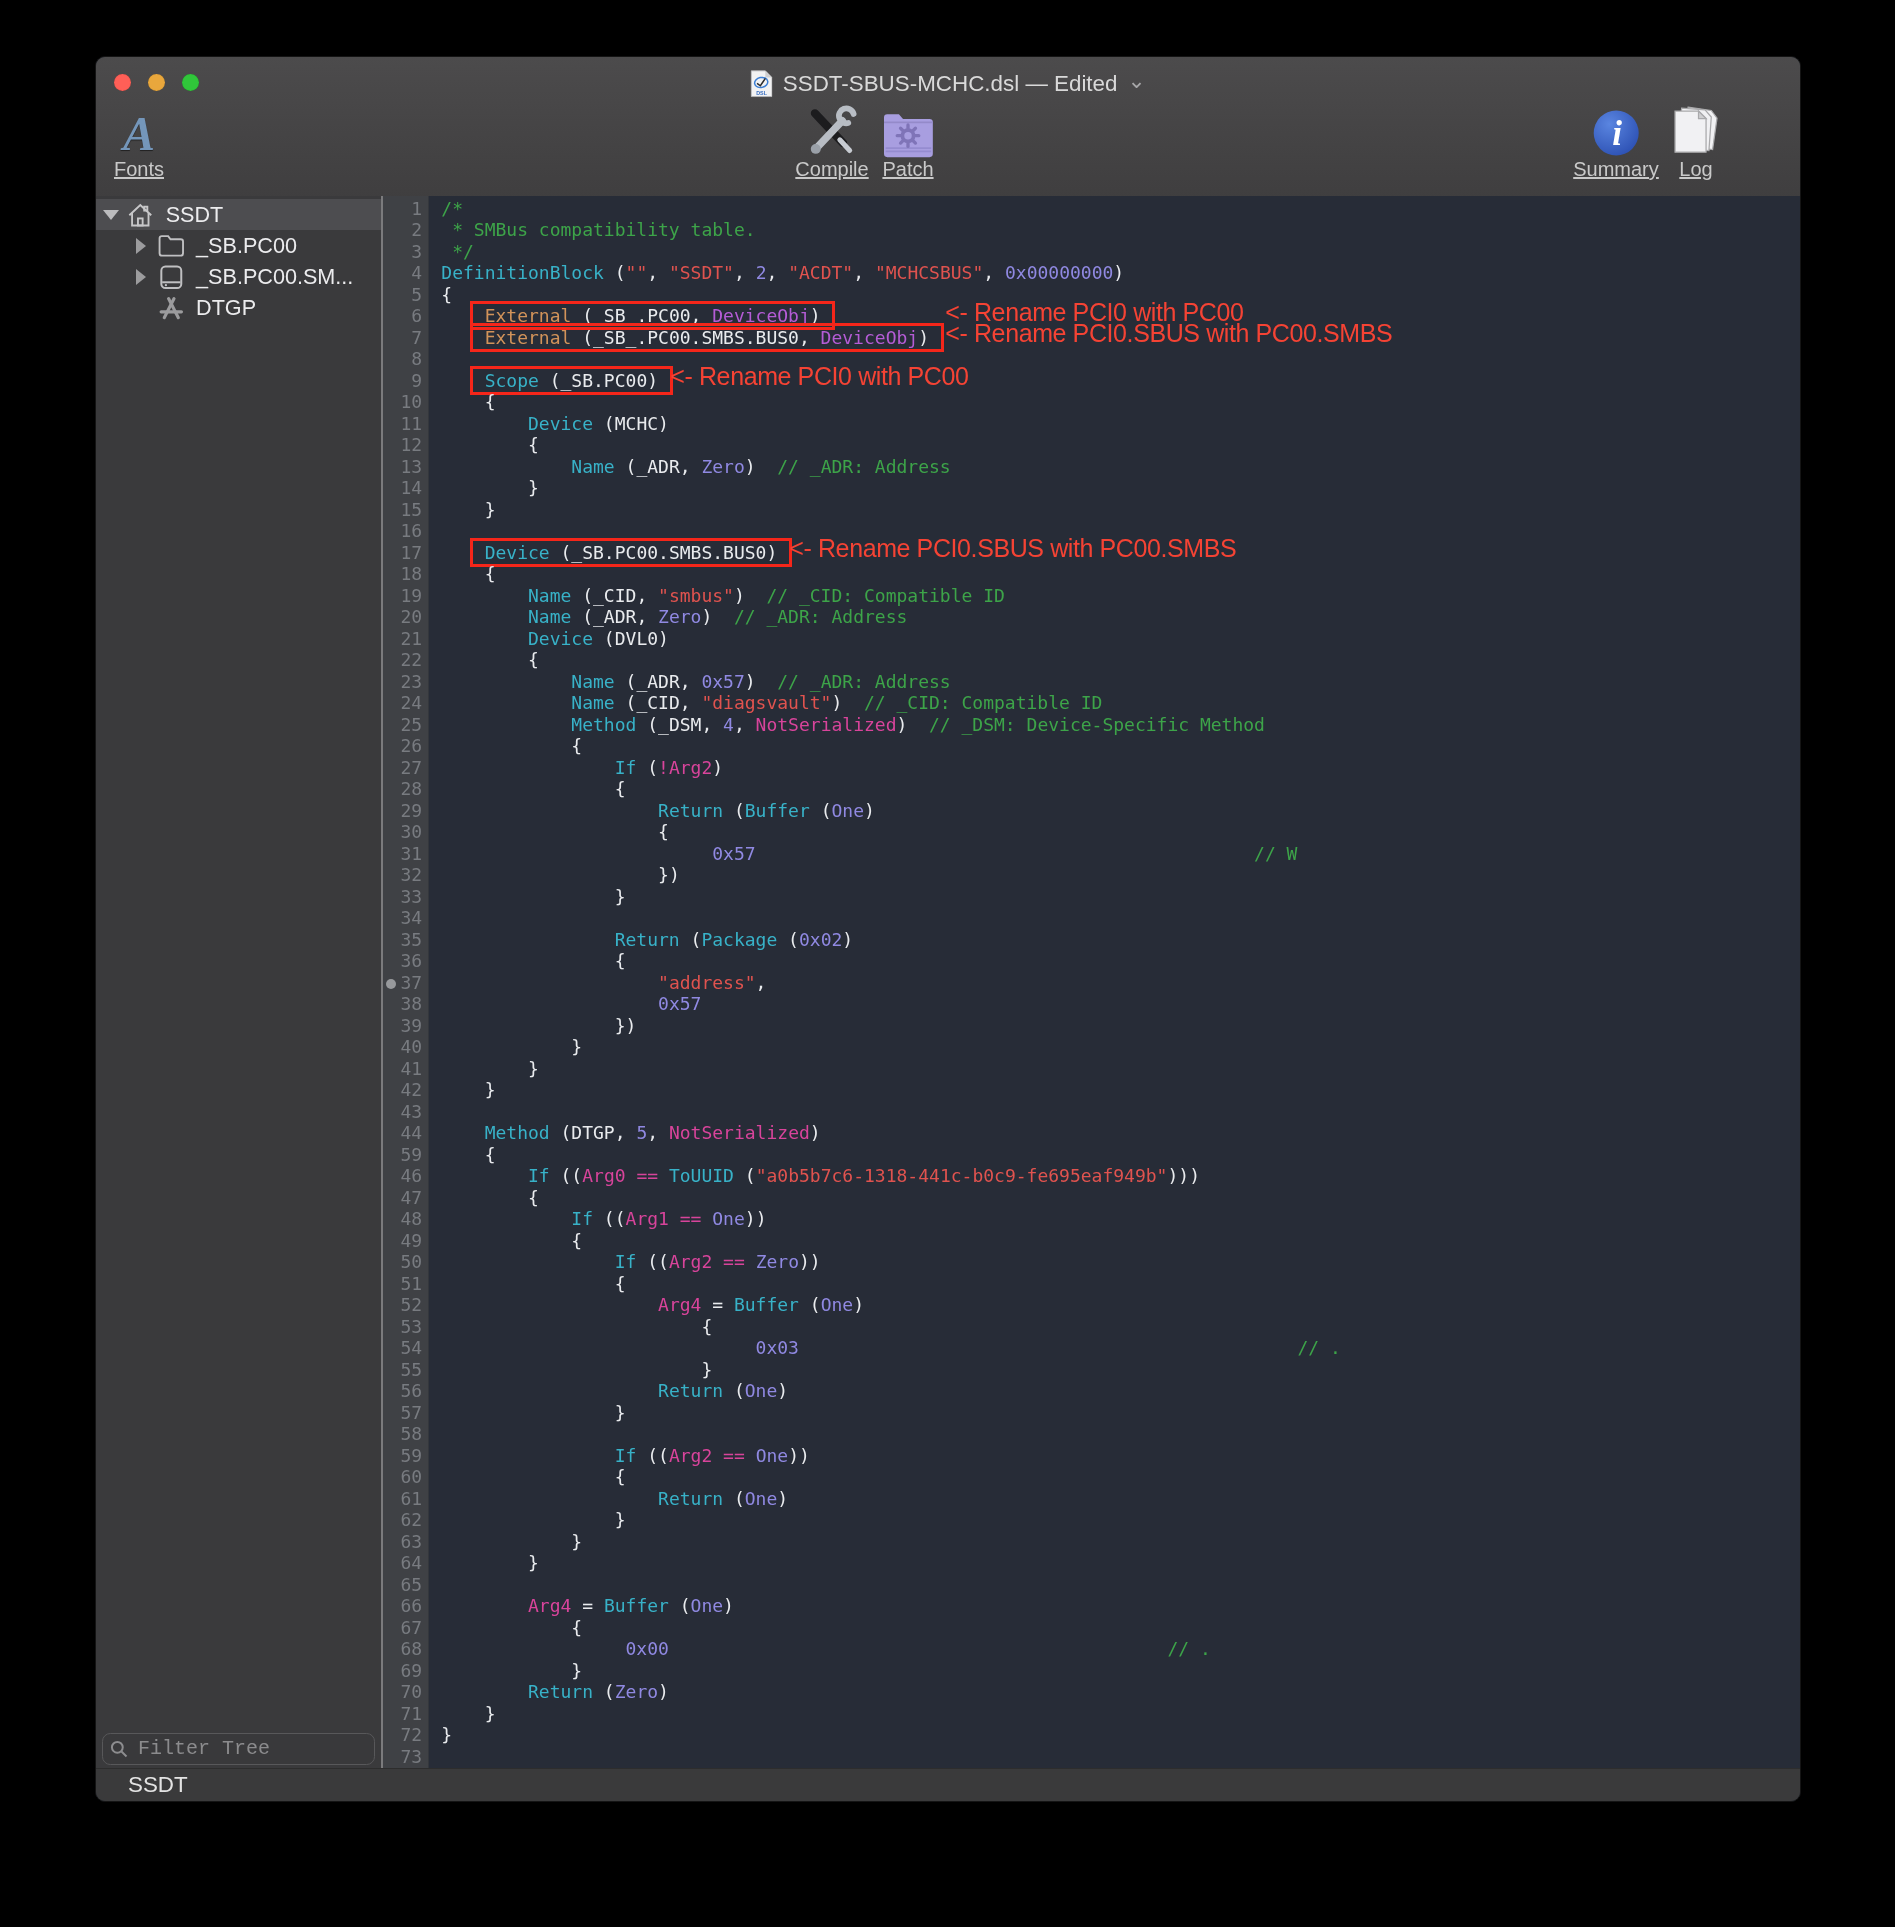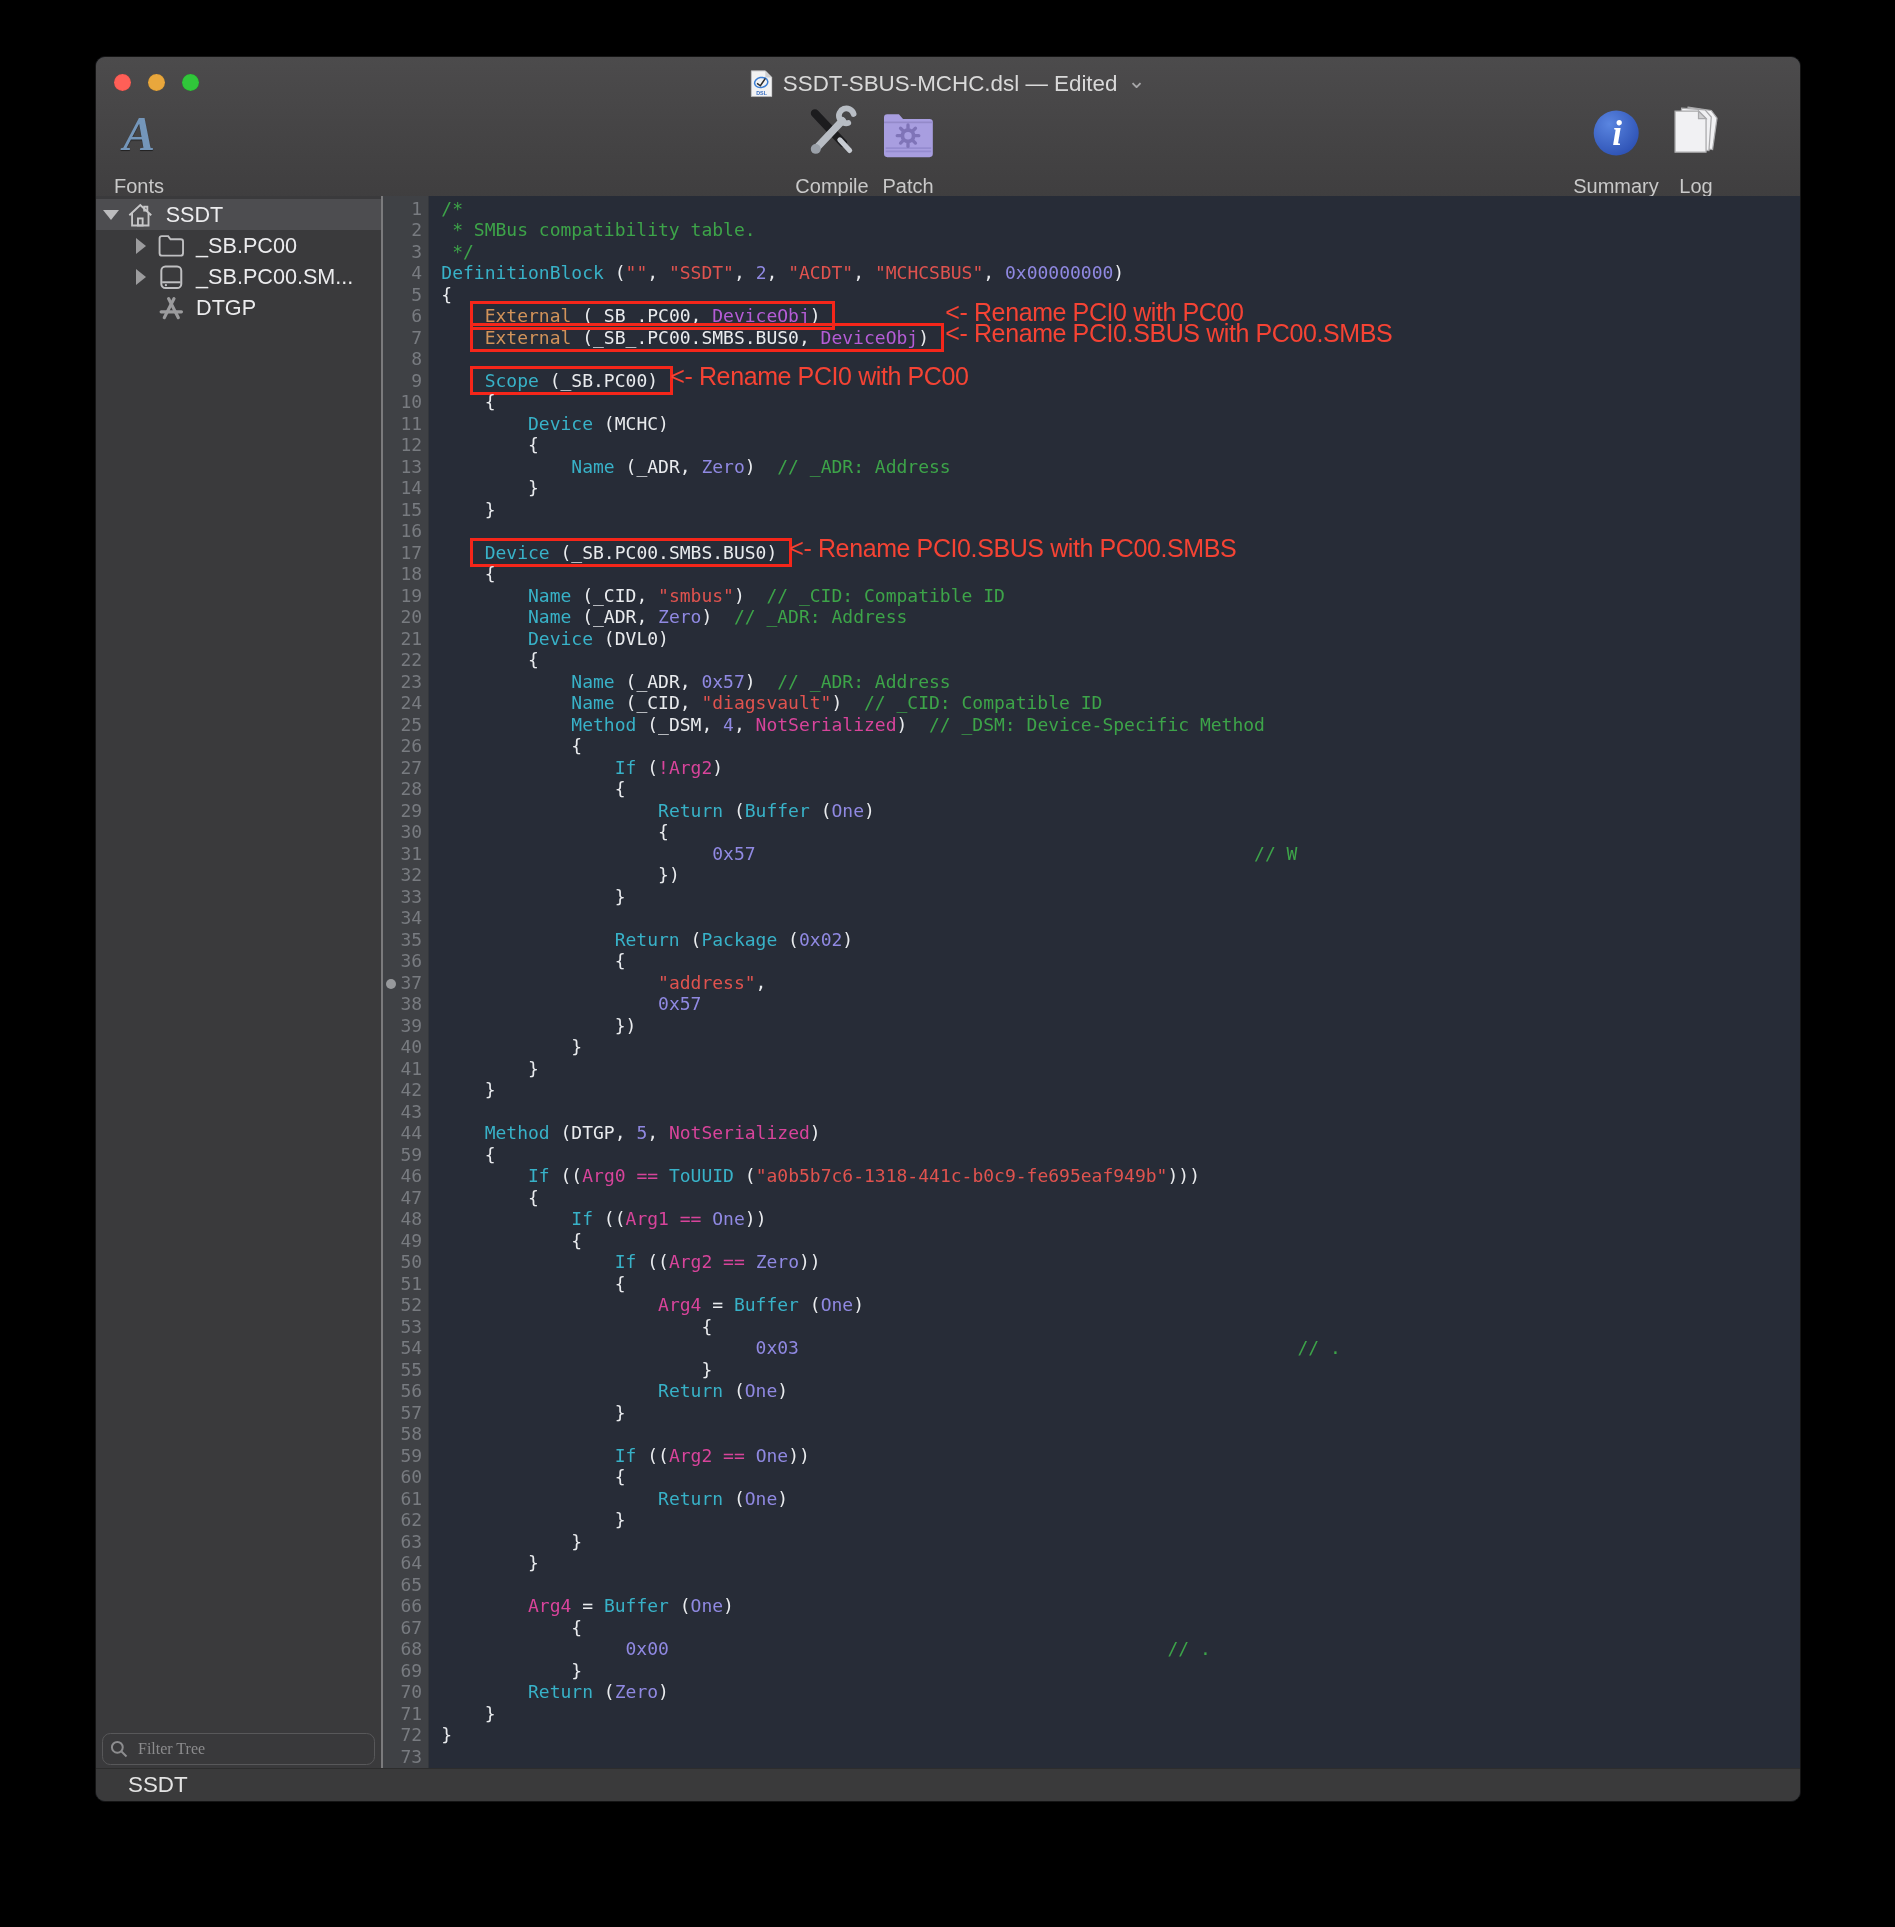--- a/index.html
+++ b/index.html
@@ -9,37 +9,37 @@
   
   .titlebar{position:absolute;left:0;top:0;right:0;height:155px;
     background:linear-gradient(#4c4b4c,#3e3d3e);border-bottom:0.8px solid #262626;box-sizing:border-box;}
   .light{position:absolute;top:17.4px;width:16.6px;height:16.6px;border-radius:50%;box-shadow:inset 0 0 0.8px rgba(0,0,0,.4);}
   .title-group{position:absolute;top:13.3px;left:50%;transform:translateX(-50%);
     display:flex;align-items:center;gap:10px;color:#d9d9d9;font-size:22.4px;white-space:nowrap;}
   .chevron{color:#a8a8aa;font-size:21.6px;line-height:8.3px;margin-top:-6.6px;}
   .tool-btn{position:absolute;top:45px;transform:translateX(-50%);
     display:flex;flex-direction:column;align-items:center;color:#c9c9c9;font-size:20px;cursor:default;}
   .t-icon{height:56px;display:flex;align-items:flex-end;justify-content:center;}
-  .t-label{margin-top:17px;}
+  .t-label{margin-top:0;text-decoration:underline;}
   .fonts-a{font-family:"Liberation Serif",serif;font-style:italic;font-weight:bold;
     font-size:48px;line-height:48px;color:#7496ba;text-shadow:0 0.8px 0.8px rgba(0,0,0,.5);}
   
   .sidebar{position:absolute;left:0;top:139px;width:285px;bottom:33px;background:#3a3a3c;}
   .splitter{position:absolute;left:285px;top:139px;width:1.7px;bottom:33px;background:#7b7b7d;}
   .tree{position:absolute;top:3.3px;left:0;right:0;}
   .trow{height:31px;display:flex;align-items:center;color:#ececee;font-size:21.6px;white-space:nowrap;overflow:hidden;}
   .trow.selected{background:#4d4d50;}
   .disc{width:16.6px;flex:0 0 16.6px;display:flex;justify-content:center;}
   .tri-down{width:0;height:0;border-left:8.3px solid transparent;border-right:8.3px solid transparent;border-top:10.8px solid #bcbcbe;}
   .tri-right{width:0;height:0;border-top:8.3px solid transparent;border-bottom:8.3px solid transparent;border-left:10.8px solid #9c9c9e;}
   .ticon{width:26.6px;flex:0 0 26.6px;margin:0 11.6px 0 8.3px;display:flex;justify-content:center;}
   .filter{position:absolute;left:5.8px;right:5.8px;bottom:3.3px;height:32px;border:1.7px solid #58585a;
     border-radius:8.3px;box-sizing:border-box;background:#39393b;display:flex;align-items:center;padding:0 6.6px;}
-  .filter input{flex:1;background:transparent;border:none;outline:none;color:#cfcfcf;font-size:16px;
-    font-family:Liberation Serif, serif;margin-left:6.6px;}
+  .filter input{flex:1;background:transparent;border:none;outline:none;color:#cfcfcf;font-size:20px;
+    font-family:Liberation Mono, monospace;margin-left:6.6px;}
   .filter input::placeholder{color:#8b8b8d;}
   
   .editor{position:absolute;left:287px;top:139px;right:0;bottom:33px;background:#272c37;overflow:hidden;
     font-family:"DejaVu Sans Mono",monospace;font-size:18px;line-height:21.5px;}
   .gutter-bg{position:absolute;left:0;top:0;width:45px;height:100%;background:#3f4145;border-right:0.8px solid #34373c;}
   .code-lines{position:relative;padding-top:1.7px;}
   .row{display:flex;height:21.5px;}
   .ln{width:45px;flex:0 0 45px;text-align:right;padding-right:5.8px;box-sizing:border-box;
     color:var(--syn-line_number,#787b80);position:relative;z-index:1;}
   .lc{white-space:pre;color:var(--syn-plain,#e9ebee);margin-left:13.3px;position:relative;}

